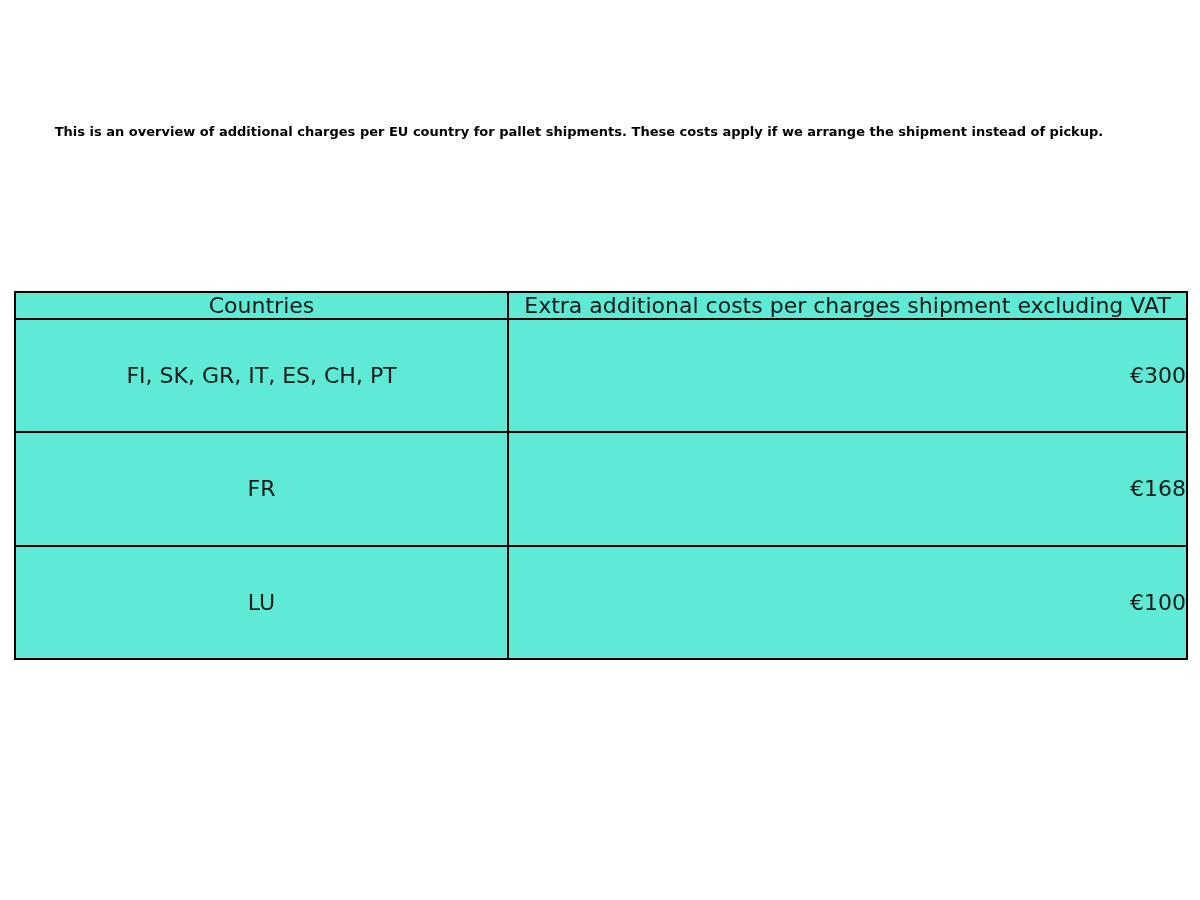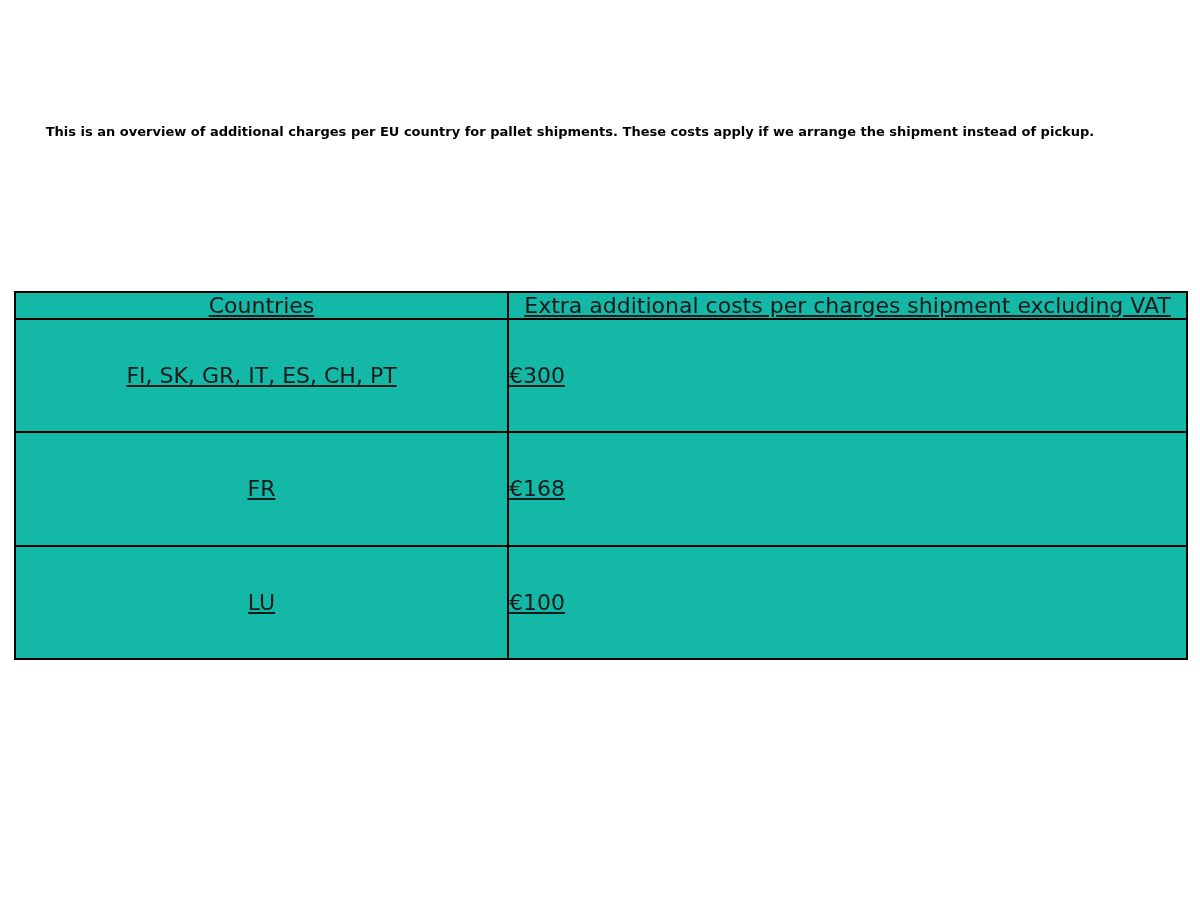--- a/index.html
+++ b/index.html
@@ -10,21 +10,21 @@
   body {
     position: relative;
     width: 1200px;
     height: 900px;
     font-family: "DejaVu Sans", sans-serif;
     color: #1a1a1a;
     overflow: hidden;
   }
   .intro {
     position: absolute;
-    left: 0;
+    left: 9px;
     top: 123px;
     width: 1140px;
     text-align: center;
     font-size: 13px;
     line-height: 17px;
     font-weight: bold;
     color: #000000;
   }
   table.charges {
     position: absolute;
@@ -36,34 +36,33 @@
     table-layout: fixed;
     font-size: 22px;
     color: #1a1a1a;
   }
   table.charges th,
   table.charges td {
     border: 2px solid #000000;
     padding: 0;
     font-weight: normal;
     vertical-align: middle;
-    background: #14b8a6;
+    background: #5eead4;
     white-space: nowrap;
     overflow: hidden;
-    text-decoration: underline;
   }
   table.charges th {
     text-align: center;
   }
   td.countries-cell {
     text-align: center;
     padding-left: 48px;
   }
   td.cost-cell {
-    text-align: left;
+    text-align: right;
     padding-left: 65px;
     margin-top: 14px;
   }
 </style>
 </head>
 <body>
 
 <div class="intro">This is an overview of additional charges per EU country for pallet shipments. These costs apply if we arrange the shipment instead of pickup.</div>
 
 <table class="charges">

